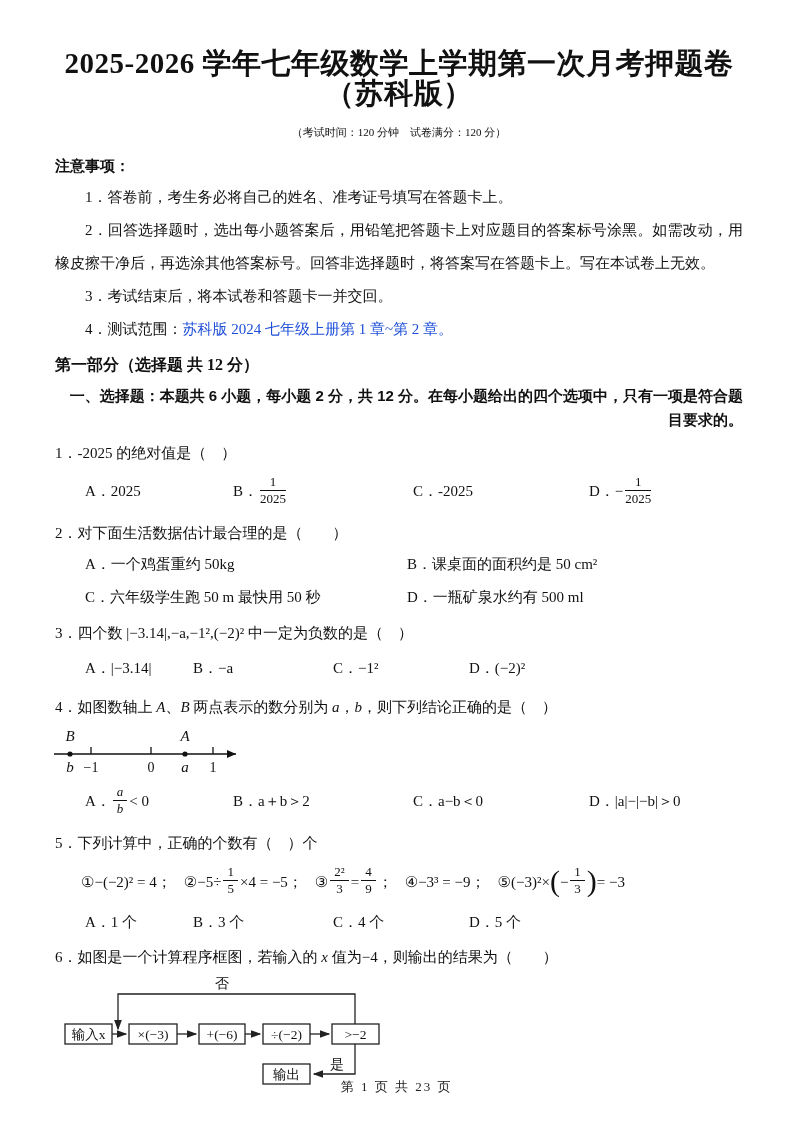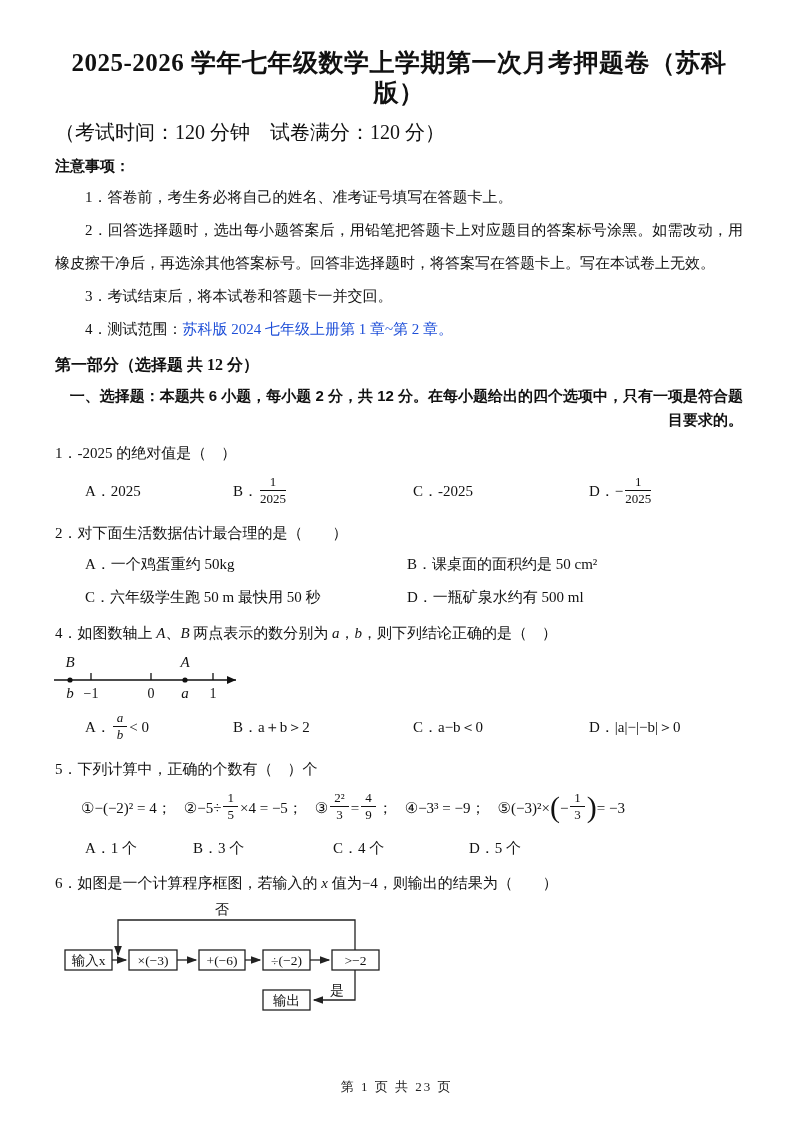--- a/index.html
+++ b/index.html
@@ -1,22 +1,22 @@
 <!DOCTYPE html>
 <html><head>
 <meta charset="utf-8">
 <style>
   *{box-sizing:border-box;}
   html,body{margin:0;padding:0;background:#ffffff;}
   .page{position:relative;width:793px;height:1122px;background:#fff;color:#111;
         font-family:"Liberation Serif","DejaVu Serif",serif;overflow:hidden;}
   .content{padding:36px 50px 0 55px;}
 
-  .title{font-weight:700;font-size:25px;text-align:center;letter-spacing:.5px;margin:12px 0 0;line-height:30px;}
-  .subtitle{font-size:20px;margin:13px 0 8px;line-height:22px;}
+  .title{font-weight:700;font-size:29px;text-align:center;letter-spacing:.5px;margin:12px 0 0;line-height:30px;}
+  .subtitle{text-align:center;font-size:11px;margin:13px 0 8px;line-height:22px;}
 
   .notice-head{font-family:"Liberation Sans",sans-serif;font-weight:700;font-size:15px;line-height:30px;}
   .note{font-size:15px;line-height:33px;text-indent:2em;text-align:justify;margin:0;}
   .scope-red{color:#e8372f;}
 
   .part-head{font-weight:700;text-align:left;font-size:16px;line-height:32px;margin:3px 0 0;}
   .intro{font-family:"Liberation Sans",sans-serif;font-weight:700;font-size:15px;line-height:24px;
          padding-left:1.8em;text-indent:-1.8em;margin:3px 0 6px;text-align:right;}
 
   .q-stem{font-size:15px;line-height:30px;margin-top:4px;}
@@ -81,20 +81,29 @@
       <div class="opts2">
         <span class="optwide">A．一个鸡蛋重约 50kg</span>
         <span>B．课桌面的面积约是 50 cm²</span>
       </div>
       <div class="opts2">
         <span class="optwide">C．六年级学生跑 50 m 最快用 50 秒</span>
         <span>D．一瓶矿泉水约有 500 ml</span>
       </div>
     </div>
 
+    <div>
+      <div class="q-stem">3．四个数 |−3.14|,−a,−1²,(−2)² 中一定为负数的是（　）</div>
+      <div class="opts" style="min-height:40px;">
+        <span class="w1">A．|−3.14|</span>
+        <span class="w2">B．−a</span>
+        <span class="w3">C．−1²</span>
+        <span>D．(−2)²</span>
+      </div>
+    </div>
 
     <div>
       <div class="q-stem">
         <span>4．如图数轴上 </span><span class="mi">A</span><span>、</span><span class="mi">B</span><span> 两点表示的数分别为 </span><span class="mi">a</span><span>，</span><span class="mi">b</span><span>，则下列结论正确的是（　）</span>
       </div>
       <figure>
         <svg class="numberline" width="250" height="54" viewBox="0 0 250 54">
           <line x1="14" y1="30" x2="196" y2="30" stroke="#111" stroke-width="1.4"></line>
           <path d="M196,30 l-9,-4 v8 z" fill="#111"></path>
           <line x1="51" y1="23" x2="51" y2="30" stroke="#111" stroke-width="1.3"></line>

